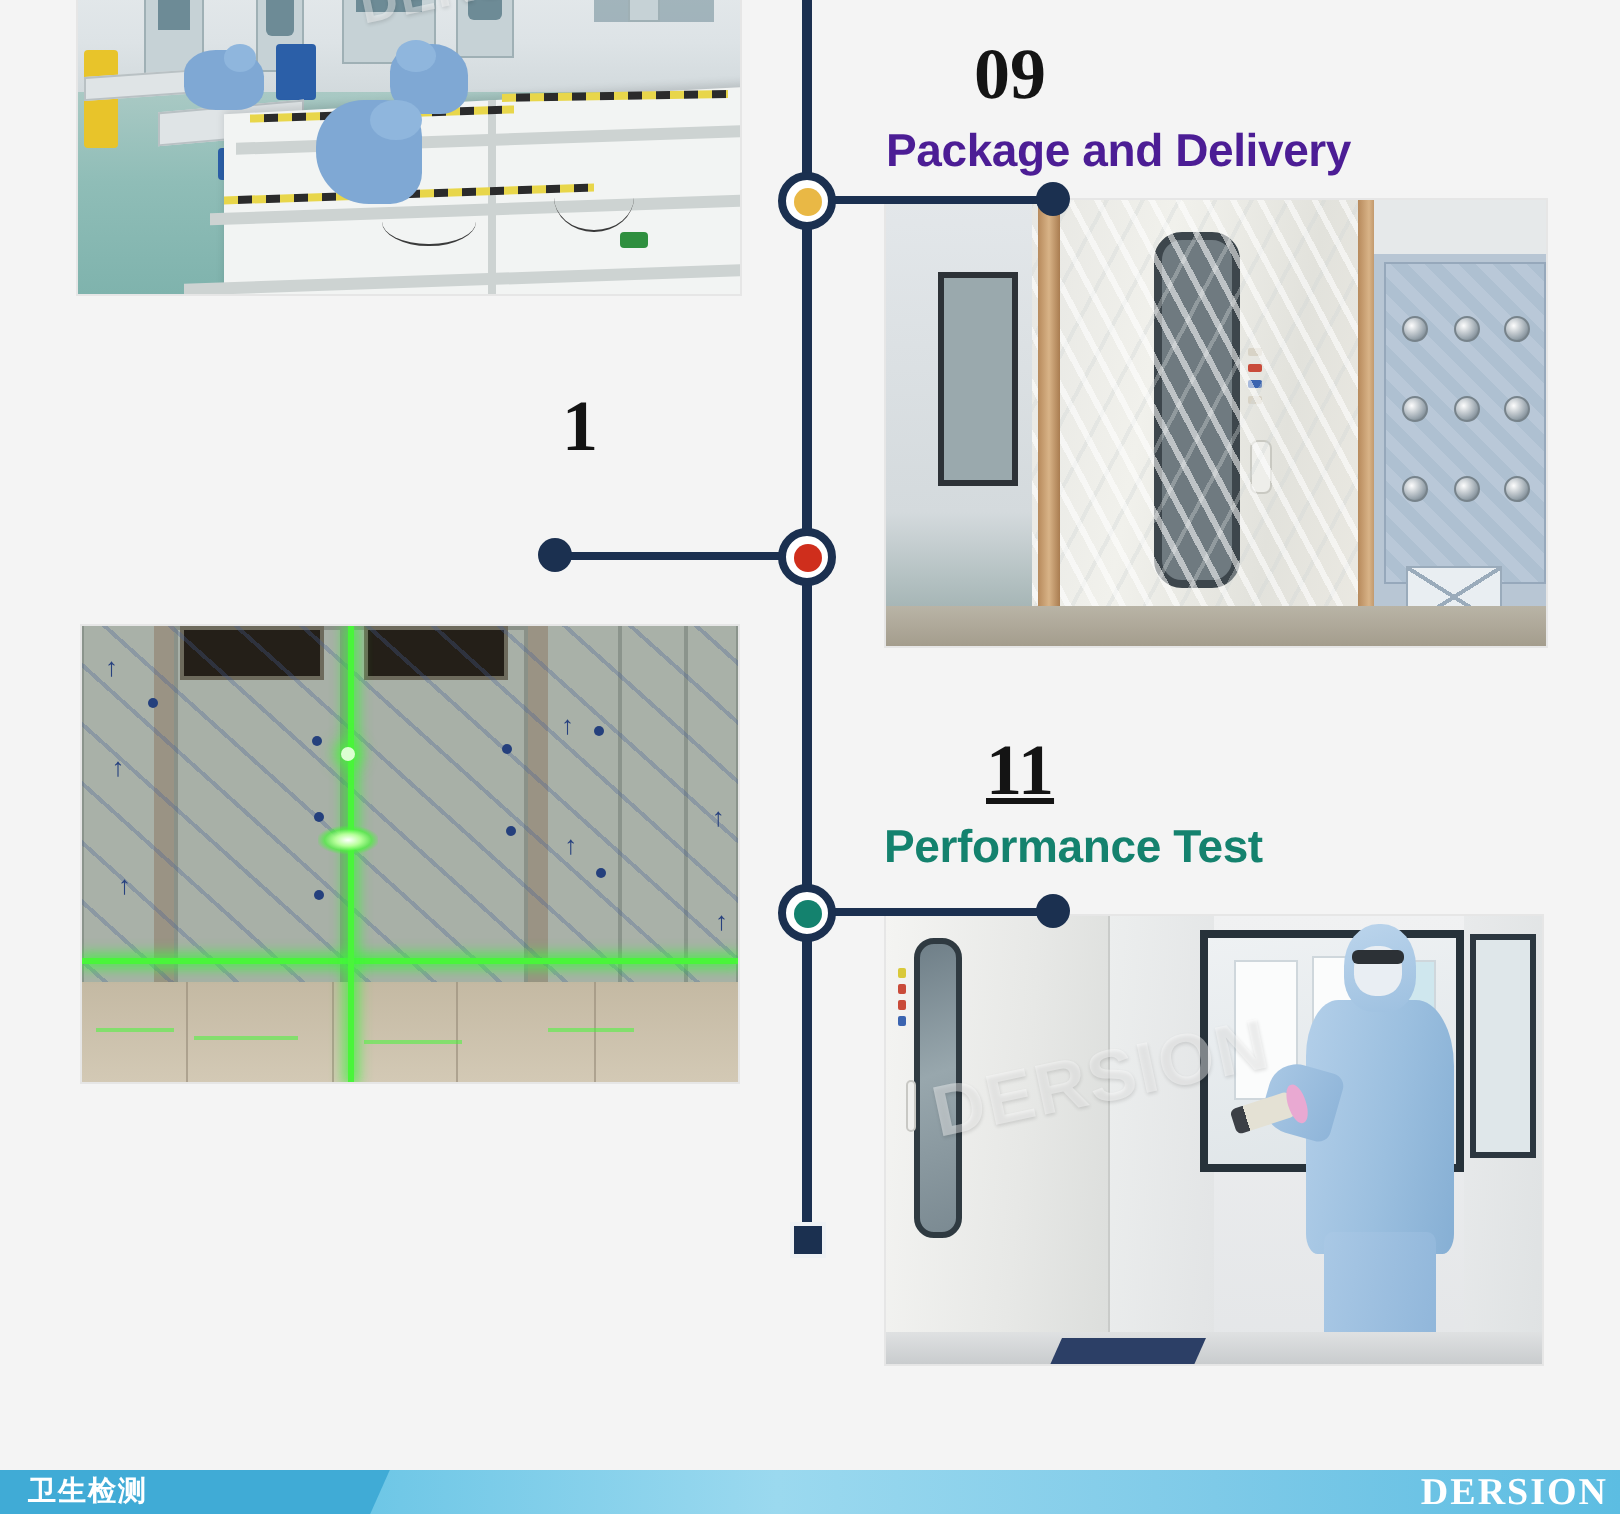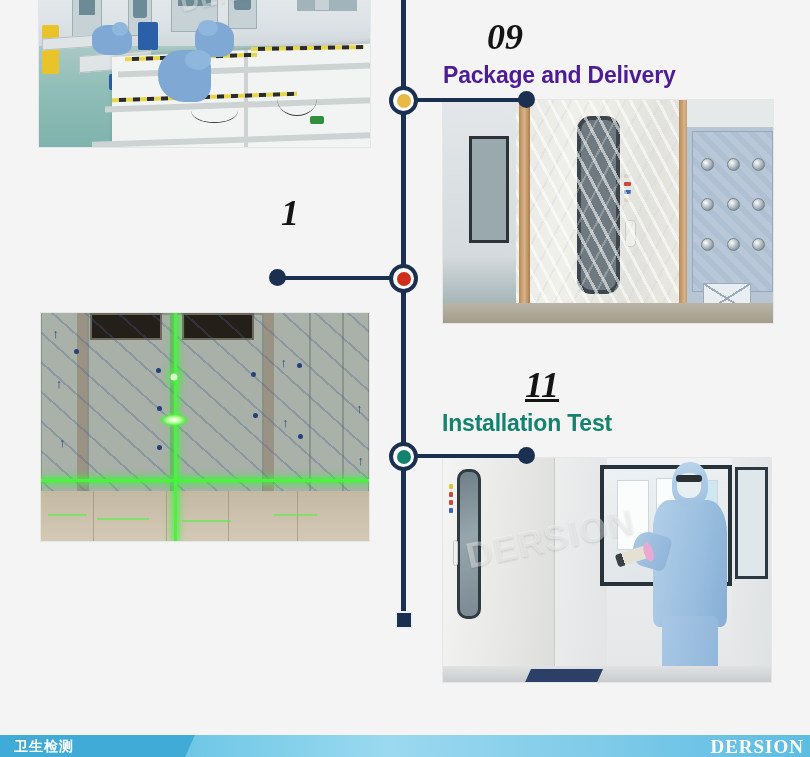--- a/index.html
+++ b/index.html
@@ -46,35 +46,35 @@
   .conn-09-dot { left:518px; top:91px; }
   .conn-10 { left:277px; top:276px; width:118px; }
   .conn-10-dot { left:269px; top:269px; }
   .conn-11 { left:416px; top:454px; width:112px; }
   .conn-11-dot { left:518px; top:447px; }
 
   
   .step-num {
     position:absolute;
     font-family:"Liberation Serif", serif;
-    font-style:italic; font-weight:700; font-size:36px;
+    font-weight:700; font-size:36px;
     color:#141414; letter-spacing:0px; z-index:7;
   }
   .step-num.underlined { text-decoration:underline; text-underline-offset:2px; }
   .step-title {
     position:absolute;
     font-family:"Liberation Sans", sans-serif;
     font-weight:700; font-size:23px; letter-spacing:-0.2px; z-index:7;
     white-space:nowrap;
   }
   .num-09   { left:487px; top:16px; }
   .title-09 { left:443px; top:62px; color:#4c1d95; }
   .num-10   { left:281px; top:192px; }
   .title-10 { left:262px; top:239px; color:#cf2e1c; }
-  .num-11   { left:493px; top:364px;margin-left:32px; }
+  .num-11   { left:493px; top:364px; }
   .title-11 { left:442px; top:410px; color:#14826e; }
 
   
   .photo {
     position:absolute; overflow:hidden; background:#cfd4d8;
     z-index:3; border:1px solid #e6e6e6;
   }
   .ph-top-left { left:38px; top:-28px; width:333px; height:176px; }
   .ph-package  { left:442px; top:99px; width:332px; height:225px; }
   .ph-install  { left:40px; top:312px; width:330px; height:230px; }
@@ -397,21 +397,21 @@
     </div>
   </div>
 
   <div class="node node-11">
     <span class="core" style="background:#14826e;"></span>
   </div>
   <div class="conn conn-11"></div>
   <div class="conn-dot conn-11-dot"></div>
 
   <div class="step-num num-11 underlined">11</div>
-  <div class="step-title title-11">Installation Test</div>
+  <div class="step-title title-11">Performance Test</div>
 
   <div class="photo ph-test">
     <div class="scene">
       <div class="p4-bg"></div>
       <div class="p4-cabinet">
         <div class="p4-cabglass"></div>
         <div class="p4-caphandle"></div>
         <div class="p4-stickers">
           <i style="background:#d9c93a;"></i>
           <i style="background:#c94b3a;"></i>

